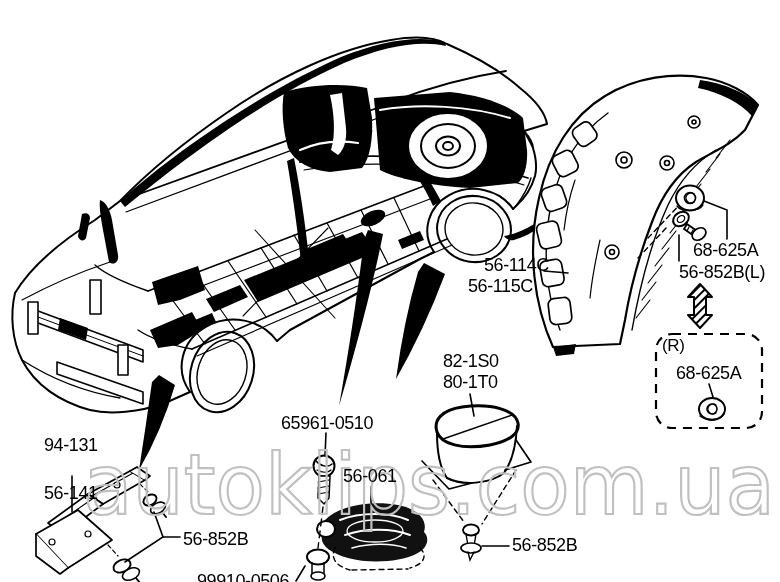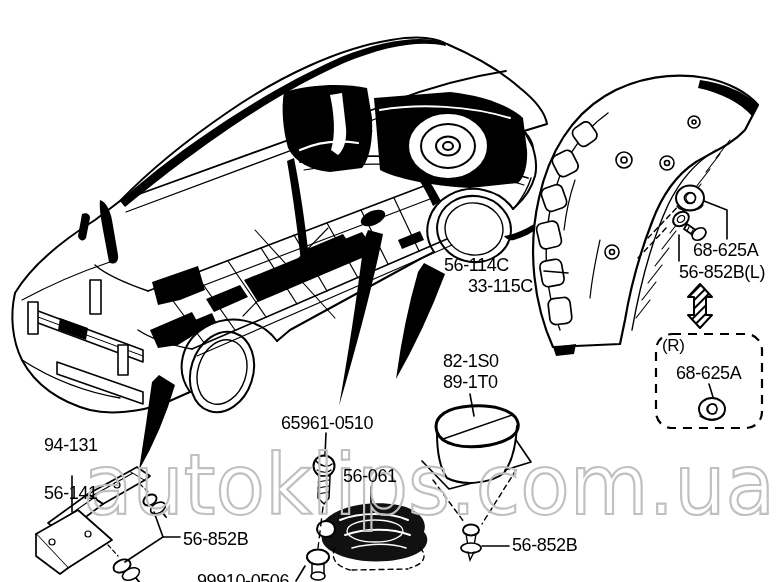--- a/index.html
+++ b/index.html
@@ -276,28 +276,28 @@
     <path d="M72,476 L72,512"></path>
     <path d="M154,512 L163,537 L125,562"></path>
     <path d="M163,537 L180,537"></path>
     <path d="M482,546 L509,546"></path>
     <path d="M305,566 L296,581"></path>
   </g>
 
   <text x="83" y="514" textLength="692" lengthAdjust="spacingAndGlyphs" font-family="DejaVu Sans, sans-serif" font-size="84" fill="none" stroke="#c0c0c0" stroke-width="2.2">autoklips.com.ua</text>
 </svg>
 
-  <div class="callout" style="left:444px;top:256px">56-114C</div>
-  <div class="callout" style="left:468px;top:277px">33-115C</div>
+  <div class="callout" style="left:484px;top:256px">56-114C</div>
+  <div class="callout" style="left:468px;top:277px">56-115C</div>
   <div class="callout" style="left:693px;top:241px">68-625A</div>
   <div class="callout" style="left:679px;top:263px">56-852B(L)</div>
   <div class="callout small" style="left:662px;top:336px">(R)</div>
   <div class="callout" style="left:676px;top:364px">68-625A</div>
   <div class="callout" style="left:443px;top:352px">82-1S0</div>
-  <div class="callout" style="left:443px;top:373px">89-1T0</div>
+  <div class="callout" style="left:443px;top:373px">80-1T0</div>
   <div class="callout" style="left:281px;top:414px">65961-0510</div>
   <div class="callout" style="left:343px;top:467px">56-061</div>
   <div class="callout" style="left:44px;top:436px">94-131</div>
   <div class="callout" style="left:44px;top:484px">56-141</div>
   <div class="callout" style="left:183px;top:530px">56-852B</div>
   <div class="callout" style="left:512px;top:536px">56-852B</div>
   <div class="callout" style="left:197px;top:572px">99910-0506</div>
 </div>
 
 </body></html>

